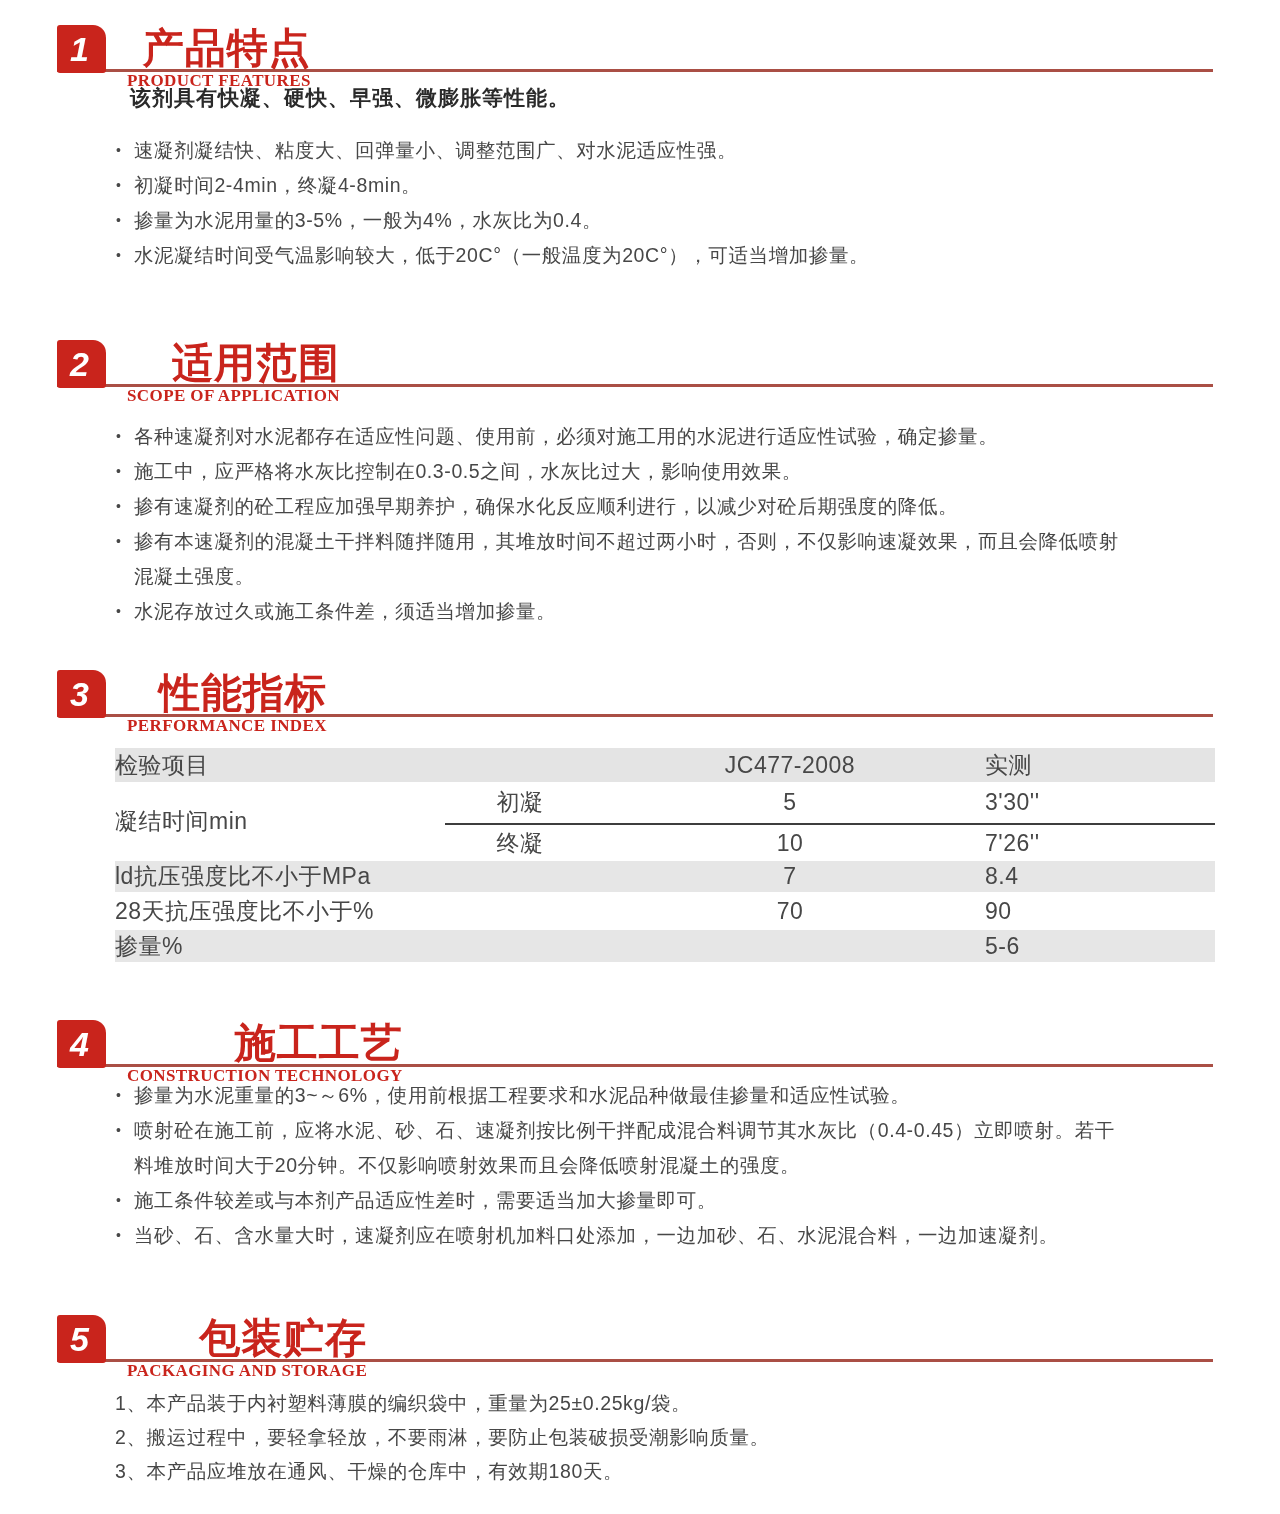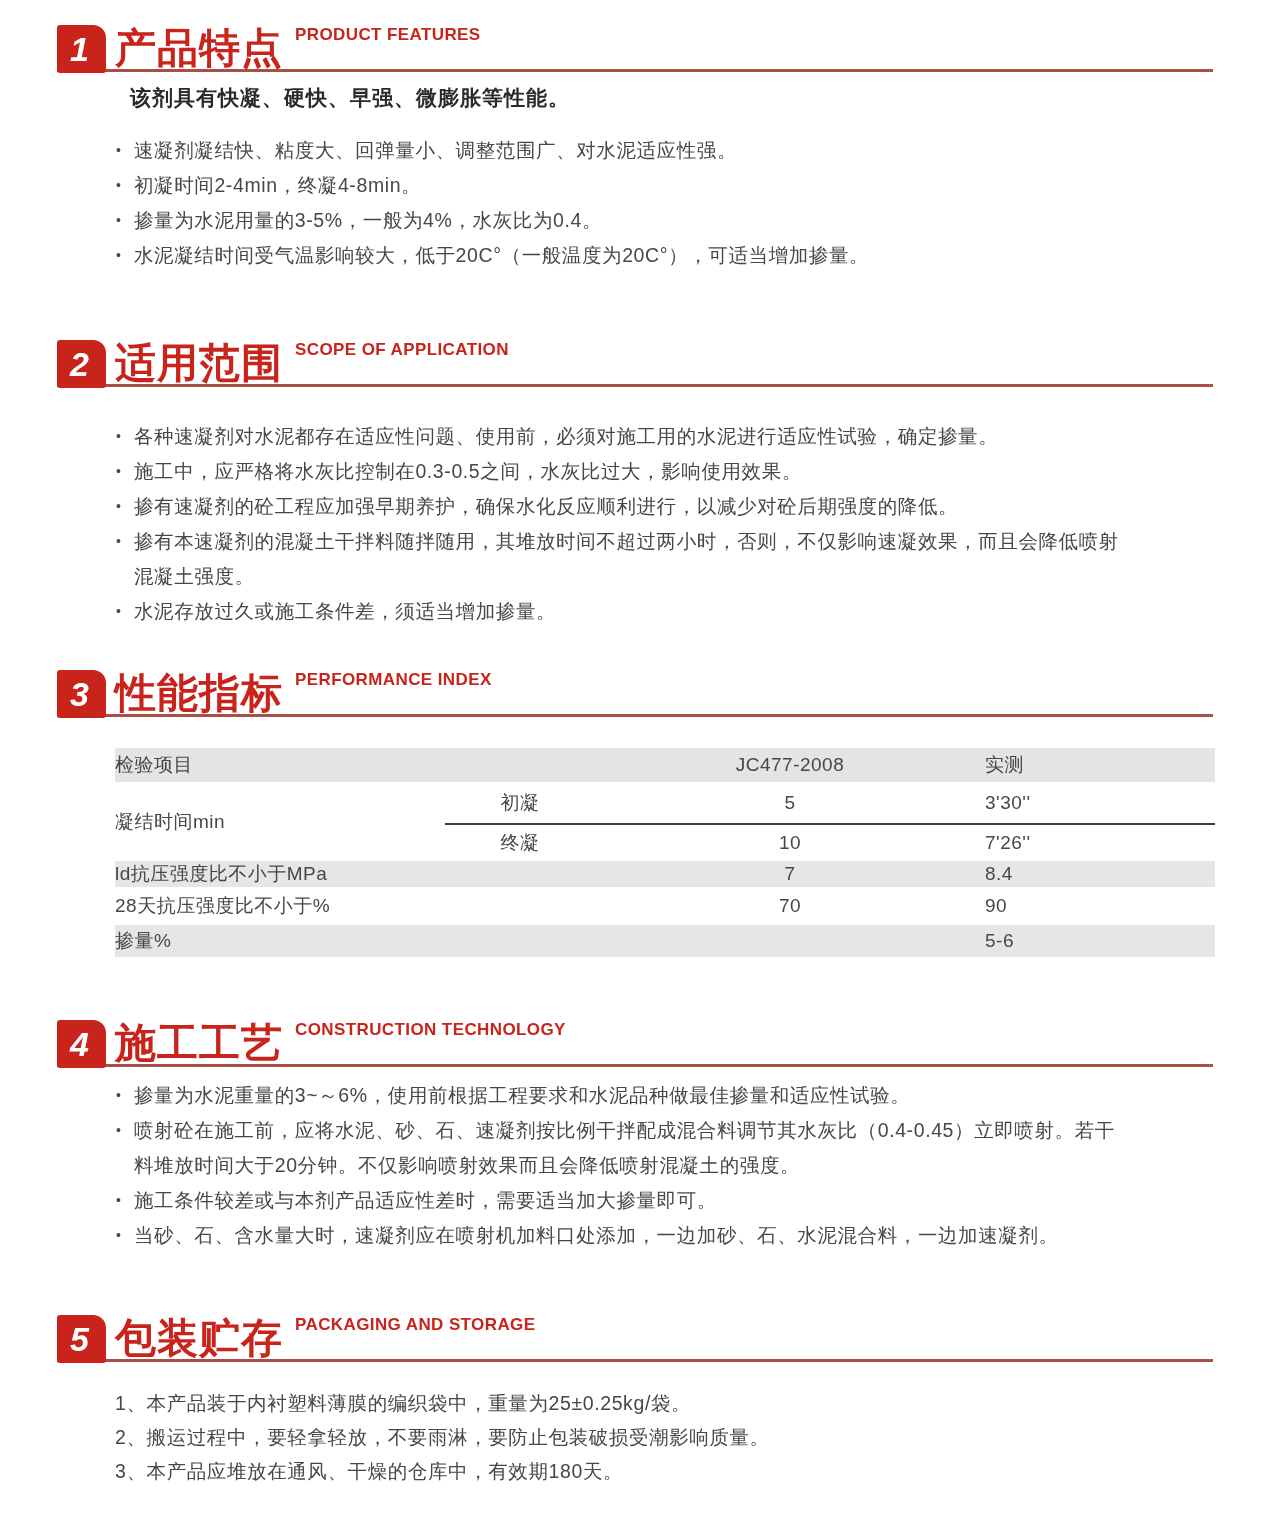--- a/index.html
+++ b/index.html
@@ -11,36 +11,36 @@
   
   .sec-header { position:relative; margin-left:57px; width:1156px; height:50px; }
   .sec-rule { position:absolute; left:0; top:44px; width:1156px; height:3px; background:#aa4f45; }
   .badge {
     position:absolute; left:0; top:0; width:49px; height:48px;
     background:#c9241c; border-radius:3px 13px 3px 3px;
     color:#ffffff; font-size:34px; font-weight:bold; font-style:italic;
     display:flex; align-items:center; justify-content:center; z-index:2;
     padding-right:4px; box-sizing:border-box;
   }
-  .titles { position:absolute; left:58px; top:0; display:flex; align-items:flex-start; white-space:nowrap; }
+  .titles { position:absolute; left:58px; top:0; display:flex; align-items:flex-end; white-space:nowrap;flex-direction:column; }
   .cn-title { font-size:41px; font-weight:bold; color:#c9241c; line-height:46px; letter-spacing:1px; }
-  .en-title { font-size:17px; font-weight:bold; color:#c9241c; margin-left:12px; letter-spacing:0.4px; }
+  .en-title { font-size:17px; font-weight:bold; color:#c9241c; margin-left:12px; letter-spacing:0.4px;font-family:Liberation Serif, serif; }
 
   
   .intro { margin:8px 0 0 130px; font-size:21px; font-weight:bold; color:#2a2a2a; line-height:30px; letter-spacing:1px; }
   .bullets { margin-left:115px; width:1005px; }
   .bullet { position:relative; padding-left:19px; font-size:19.5px; color:#474747; line-height:35px; letter-spacing:0.6px; }
   .bullet::before { content:"•"; position:absolute; left:1px; top:0; font-size:14px; line-height:35px; color:#474747; }
 
   .plist { margin-left:115px; width:1020px; }
   .pitem { font-size:19.5px; color:#474747; line-height:34px; letter-spacing:0.6px; }
 
   
   .ptable { margin-left:115px; width:1100px; border-collapse:collapse; table-layout:fixed; }
-  .ptable th, .ptable td { font-size:19px; font-weight:normal; color:#474747; letter-spacing:0.5px; padding:0; }
+  .ptable th, .ptable td { font-size:23px; font-weight:normal; color:#474747; letter-spacing:0.5px; padding:0; }
   .ptable thead tr { background:#e4e4e4; height:34px; }
   .r1 { height:42px; } .r2 { height:37px; }
   .r3 { height:24px; } .r4 { height:38px; } .r5 { height:32px; }
   .r3, .r5 { background:#e6e6e6; }
   .cell-l { text-align:left; padding-left:15px; }
   .cell-c { text-align:center; }
   .cell-m { text-align:left; padding-left:52px; }
   .span-cell { vertical-align:middle; padding-bottom:10px; }
   .bline { border-bottom:2px solid #3d3d3d; }
 </style>

